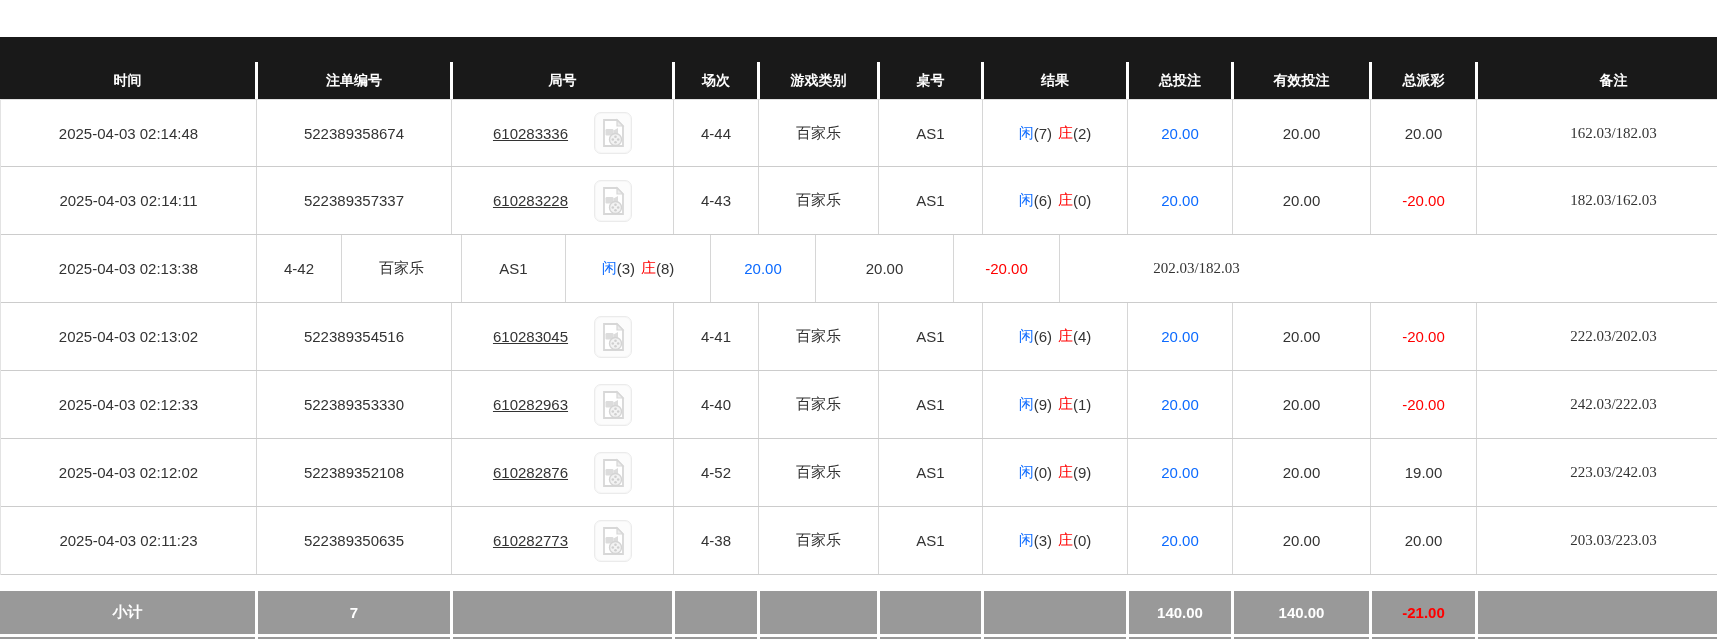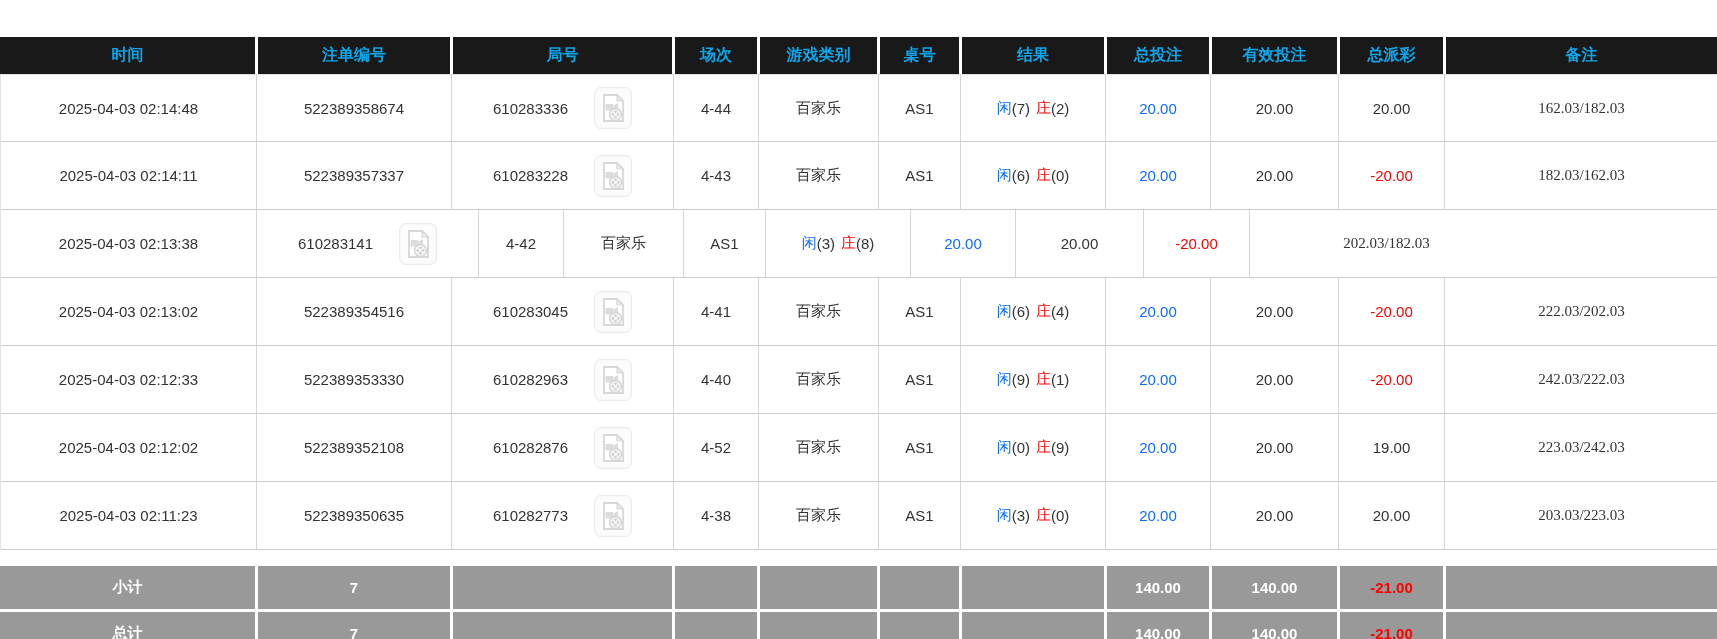--- a/index.html
+++ b/index.html
@@ -11,53 +11,54 @@
   .wrap { margin-top: 37px; width: 1717px; }
 
   .row { display: flex; align-items: stretch; width: 1717px; }
 
   
   .col-time     { width: 255px; }
   .col-betid    { width: 195px; }
   .col-round    { width: 222px; }
   .col-session  { width: 85px;  }
   .col-game     { width: 120px; }
-  .col-table    { width: 82px;  }
+  .col-table    { width: 104px;  }
   .col-result   { width: 145px; }
   .col-totalbet { width: 105px; }
-  .col-validbet { width: 128px; }
+  .col-validbet { width: 138px; }
   .col-payout   { width: 106px; }
   .col-remark   { width: 274px; font-family: Liberation Serif, serif; }
 
   
   .thead { background: #191919; }
   .hcell {
     display: flex; align-items: center; justify-content: center;
-    height: 37px; color: #0ea5e9; font-weight: bold; font-size: 16px;
+    height: 37px; color: #ffffff; font-weight: bold; font-size: 14px;
     flex: 0 0 auto;
+    margin-top: 25px;
   }
   .hcell + .hcell { border-left: 3px solid #ffffff; }
 
   
   .tbody .row { height: 68px; border-bottom: 1px solid #cccccc; background: #ffffff; }
   .tbody .row:first-child { border-top: 1px solid #e0e0e0; }
   .cell {
     display: flex; align-items: center; justify-content: center;
     font-size: 15px; color: #333333; flex: 0 0 auto;
   }
   .cell + .cell { border-left: 1px solid #d6d6d6; }
   .tbody { border-left: 1px solid #e3e3e3; border-right: 1px solid #e3e3e3; width: 1717px; }
 
   .blue { color: #0d6bff; }
   .red  { color: #ff0000; }
 
   .result-gap { display: inline-block; width: 6px; }
 
   
-  .round-num { margin-right: 26px; }
+  .round-num { margin-right: 26px; text-decoration: underline; }
   .video-btn {
     display: inline-flex; align-items: center; justify-content: center;
     width: 38px; height: 42px;
     background: #fcfcfc; border: 1px solid #ebebeb; border-radius: 7px;
     box-shadow: inset 0 0 0 1px #f7f7f7;
     cursor: pointer;
   }
 
   
   .tsummary { margin-top: 16px; }
@@ -159,36 +160,20 @@
           <span class="blue">20.00</span>
         </div>
         <div class="cell col-validbet">20.00</div>
         <div class="cell col-payout">
           <span class="red">-20.00</span>
         </div>
         <div class="cell col-remark">182.03/162.03</div>
       </div>
       <div class="row">
         <div class="cell col-time">2025-04-03 02:13:38</div>
-        <div class="cell col-round">
-          <span class="round-num">610283141</span>
-          <span class="video-btn">
-            <svg width="24" height="30" viewBox="0 0 24 30">
-              <path d="M3 2 h13 l6 6 v20 h-19 z" fill="#ffffff" stroke="#d7d7d7" stroke-width="1.8"></path>
-              <path d="M16 2 l6 6 h-6 z" fill="#ececec" stroke="#d7d7d7" stroke-width="1.2"></path>
-              <rect x="4.5" y="11" width="8" height="6.5" rx="1.2" fill="#dcdcdc"></rect>
-              <path d="M12.5 12.5 l4.5 -2.5 v8 l-4.5 -2.5 z" fill="#dcdcdc"></path>
-              <circle cx="14.5" cy="21.5" r="6" fill="#f3f3f3" stroke="#d4d4d4" stroke-width="1.4"></circle>
-              <circle cx="14.5" cy="18.8" r="1.3" fill="#cfcfcf"></circle>
-              <circle cx="11.8" cy="21.5" r="1.3" fill="#cfcfcf"></circle>
-              <circle cx="17.2" cy="21.5" r="1.3" fill="#cfcfcf"></circle>
-              <circle cx="14.5" cy="24.2" r="1.3" fill="#cfcfcf"></circle>
-            </svg>
-          </span>
-        </div>
         <div class="cell col-session">4-42</div>
         <div class="cell col-game">百家乐</div>
         <div class="cell col-table">AS1</div>
         <div class="cell col-result">
           <span class="blue">闲</span>
           <span>(3)</span>
           <span class="result-gap"></span>
           <span class="red">庄</span>
           <span>(8)</span>
         </div>

